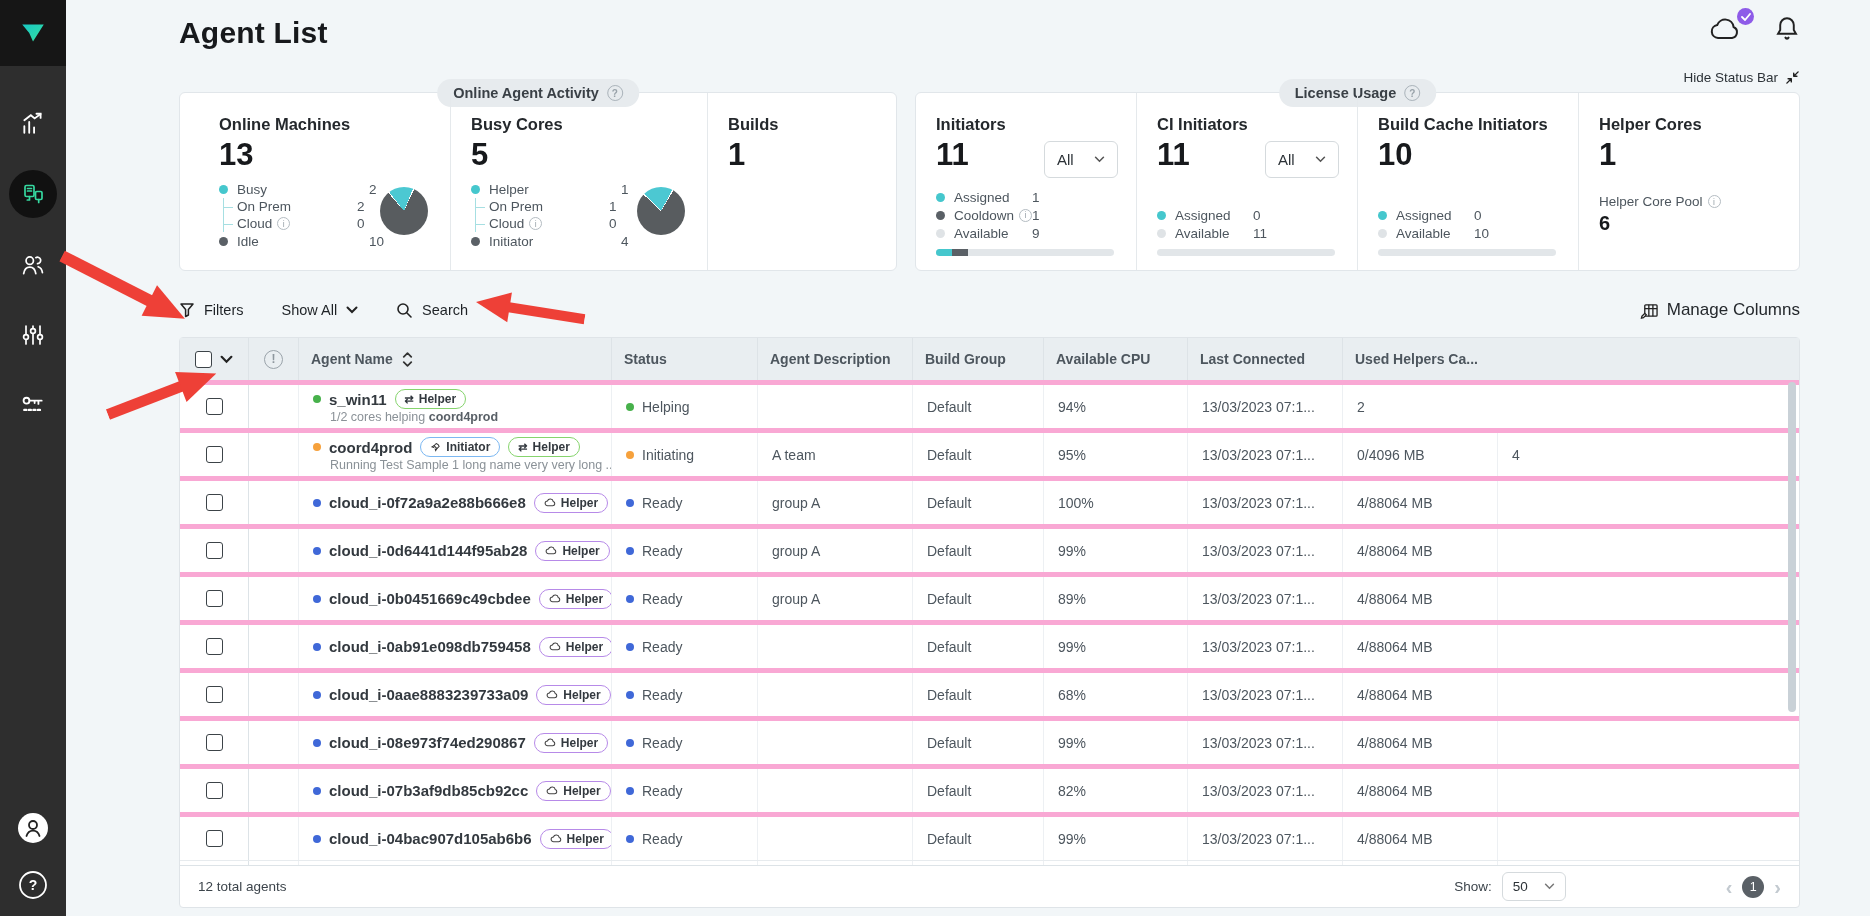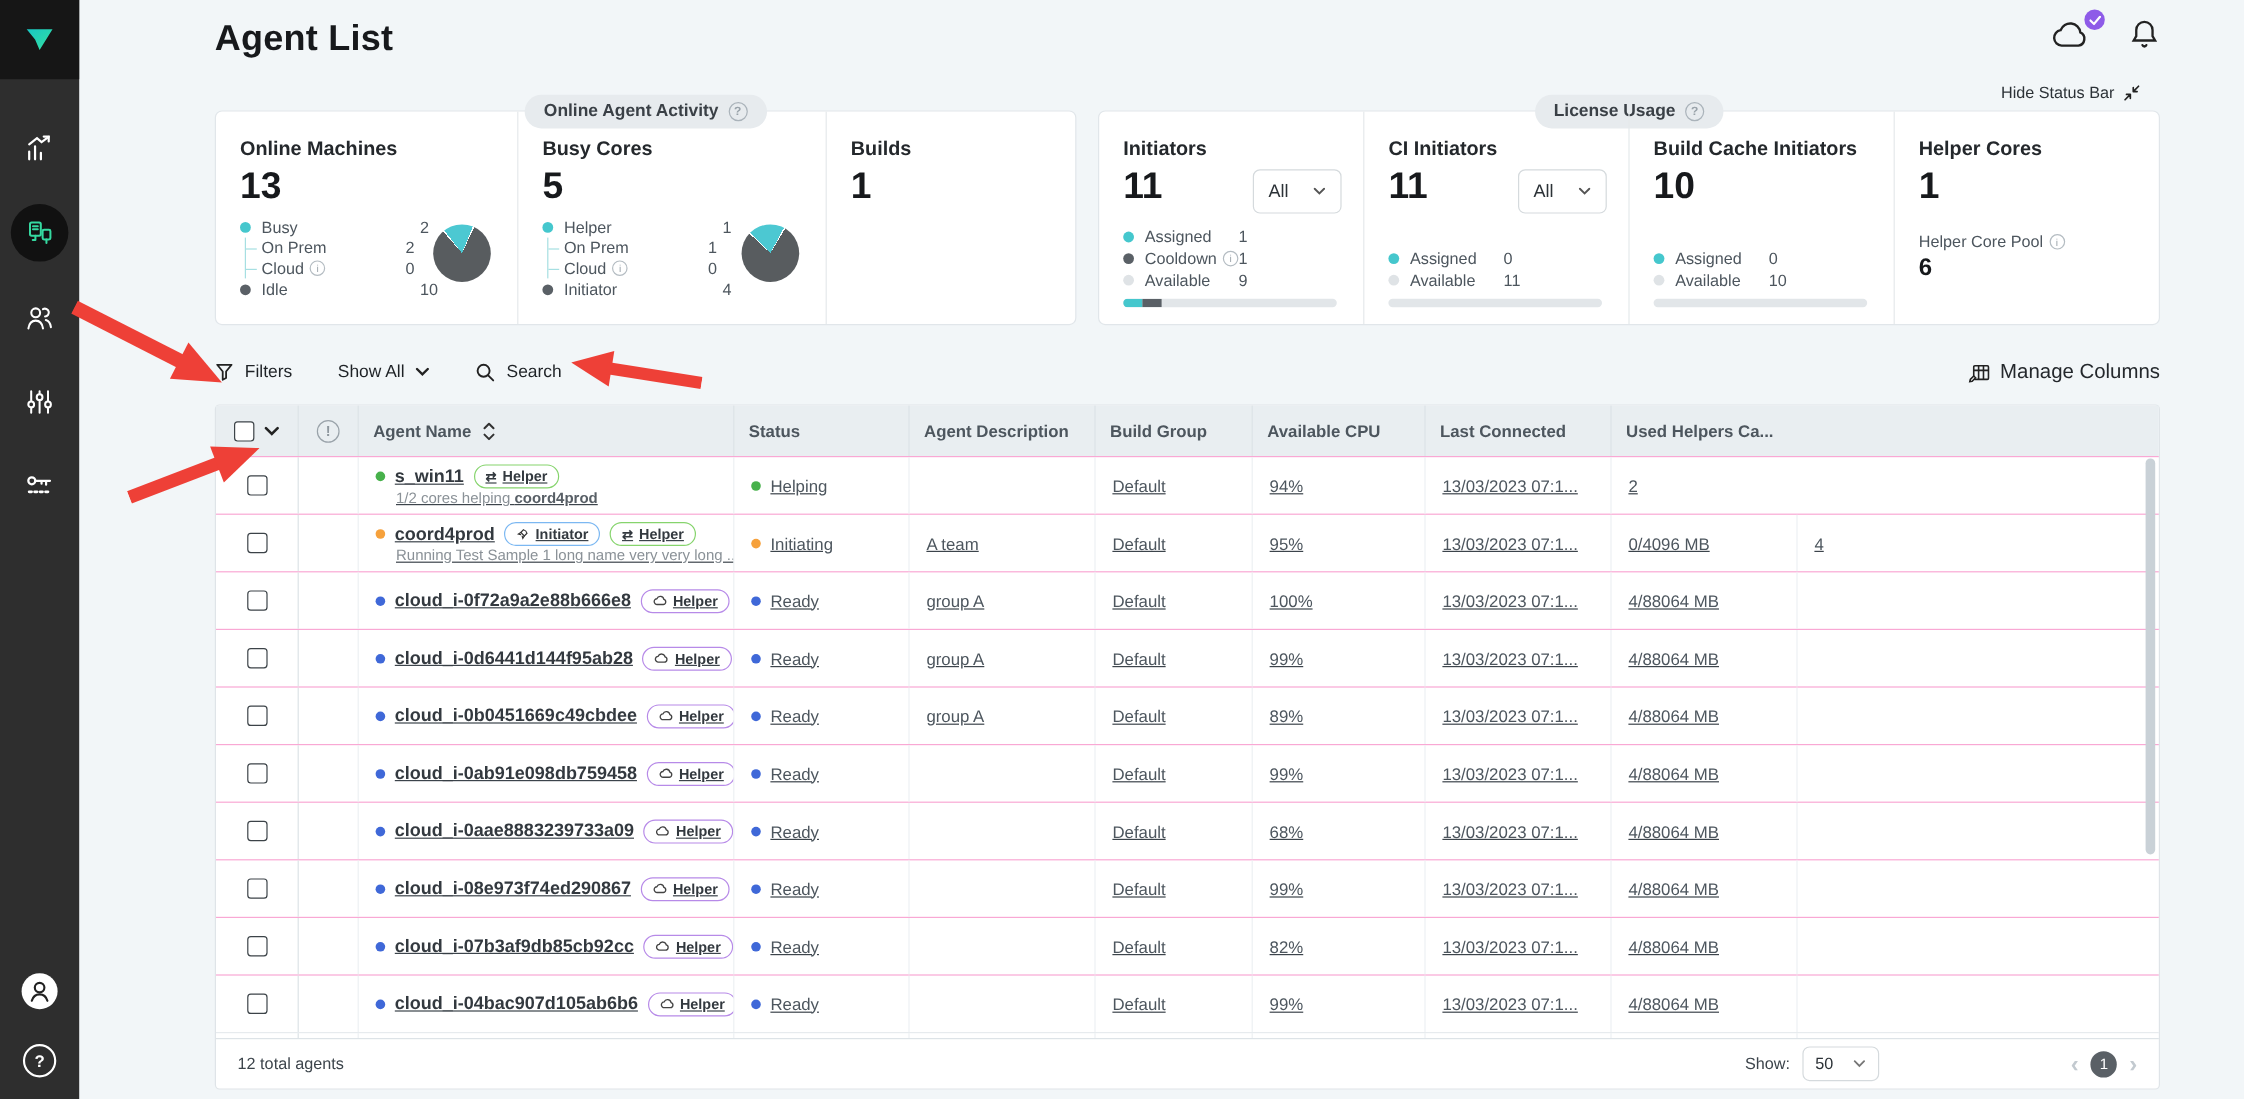--- a/index.html
+++ b/index.html
@@ -15,26 +15,26 @@
   .sidebar-bottom { margin-top:auto; display:flex; flex-direction:column; align-items:center; gap:22px; padding-bottom:12px; }
 
   
   .main { position:absolute; left:66px; top:0; right:0; bottom:0; }
   .content { padding:0 70px 0 113px; position:relative; }
   .page-title { font-size:30px; font-weight:700; color:#17191c; letter-spacing:.2px; padding-top:16px; }
 
   .topbar { position:absolute; top:14px; right:70px; display:flex; align-items:center; gap:28px; }
   .icon-btn { position:relative; cursor:pointer; }
   .badge-check { position:absolute; top:-6px; right:-8px; width:17px; height:17px; border-radius:50%; background:#8e5be8; display:flex; align-items:center; justify-content:center; }
-  .hide-status { position:absolute; top:70px; right:86px; display:flex; align-items:center; gap:7px; font-size:13.5px; color:#2c3237; cursor:pointer; }
+  .hide-status { position:absolute; top:70px; right:70px; display:flex; align-items:center; gap:7px; font-size:13.5px; color:#2c3237; cursor:pointer; }
 
   
   .status-row { display:flex; gap:18px; margin-top:42px; }
   .card { position:relative; background:#fff; border:1px solid #e1e6ea; border-radius:6px; height:179px; }
-  .card1 { width:718px; } .card2 { flex:1; }
+  .card1 { width:718px;padding-left:19px; } .card2 { flex:1; }
   .card-tab { position:absolute; top:-14px; left:50%; transform:translateX(-50%); background:#e7ebee; border-radius:15px; height:28px; padding:0 16px; display:flex; align-items:center; gap:8px; font-size:14.5px; font-weight:700; color:#3a4046; white-space:nowrap; }
   .qmark { width:16px; height:16px; border-radius:50%; border:1.2px solid #aab3ba; color:#98a2a9; font-size:10px; display:flex; align-items:center; justify-content:center; font-weight:700; }
   .card-cols { display:flex; height:100%; }
   .card-col { flex:1; padding:22px 18px 14px 20px; position:relative; }
   .card-col + .card-col { border-left:1px solid #e5e9ec; }
   .stat-title { font-size:16.5px; font-weight:700; color:#24282c; }
   .stat-big { font-size:31px; font-weight:700; color:#17191c; margin-top:4px; line-height:1.1; }
   .legend { margin-top:8px; font-size:13.5px; color:#4d565e; }
   .lrow { position:relative; display:flex; align-items:center; height:18px; }
   .dot { width:9px; height:9px; border-radius:50%; margin-right:9px; flex:0 0 auto; }
@@ -58,21 +58,21 @@
   .tb-item { display:flex; align-items:center; gap:9px; font-size:14.5px; color:#1e2226; cursor:pointer; margin-right:38px; }
   .tb-item svg { display:block; }
   .manage-cols { margin-left:auto; margin-right:0; display:flex; align-items:center; gap:8px; font-size:17px; color:#24282c; cursor:pointer; }
 
   
   .table-card { margin-top:12px; background:#fff; border:1px solid #dfe4e8; border-radius:4px; position:relative; }
   .tgrid { display:grid; grid-template-columns:69px 50px 313px 146px 155px 131px 144px 155px 155px 1fr; }
   .thead { background:#e9eef1; height:42px; }
   .th { display:flex; align-items:center; padding:0 12px; font-size:14px; font-weight:600; color:#4d565e; border-right:1px solid #dde3e7; }
   .th:last-child { border-right:none; }
-  .trow-line { height:48px; border-top:1px solid #f9a8d4;text-decoration:underline; }
+  .trow-line { height:48px; border-top:5px solid #f9a8d4; }
   .td { display:flex; align-items:center; padding:0 14px; font-size:14px; color:#4d565e; border-right:1px solid #edf0f3; overflow:hidden; white-space:nowrap; }
   .td:last-child { border-right:none; }
   .td-check { justify-content:center; border-right:1px solid #dde3e7; }
   .cell-name { flex-direction:column; align-items:flex-start; justify-content:center; }
   .name-line { display:flex; align-items:center; gap:8px; }
   .agent-name { font-size:15px; font-weight:700; color:#33393f; }
   .sub-line { font-size:12.5px; color:#8a9197; margin-left:17px; margin-top:1px; }
   .sub-line b { color:#585f66; font-weight:700; }
   .sdot { width:8px; height:8px; border-radius:50%; flex:0 0 auto; }
   .green { background:#47b14b; } .orange { background:#f6a13c; } .blue { background:#3f68d8; }

